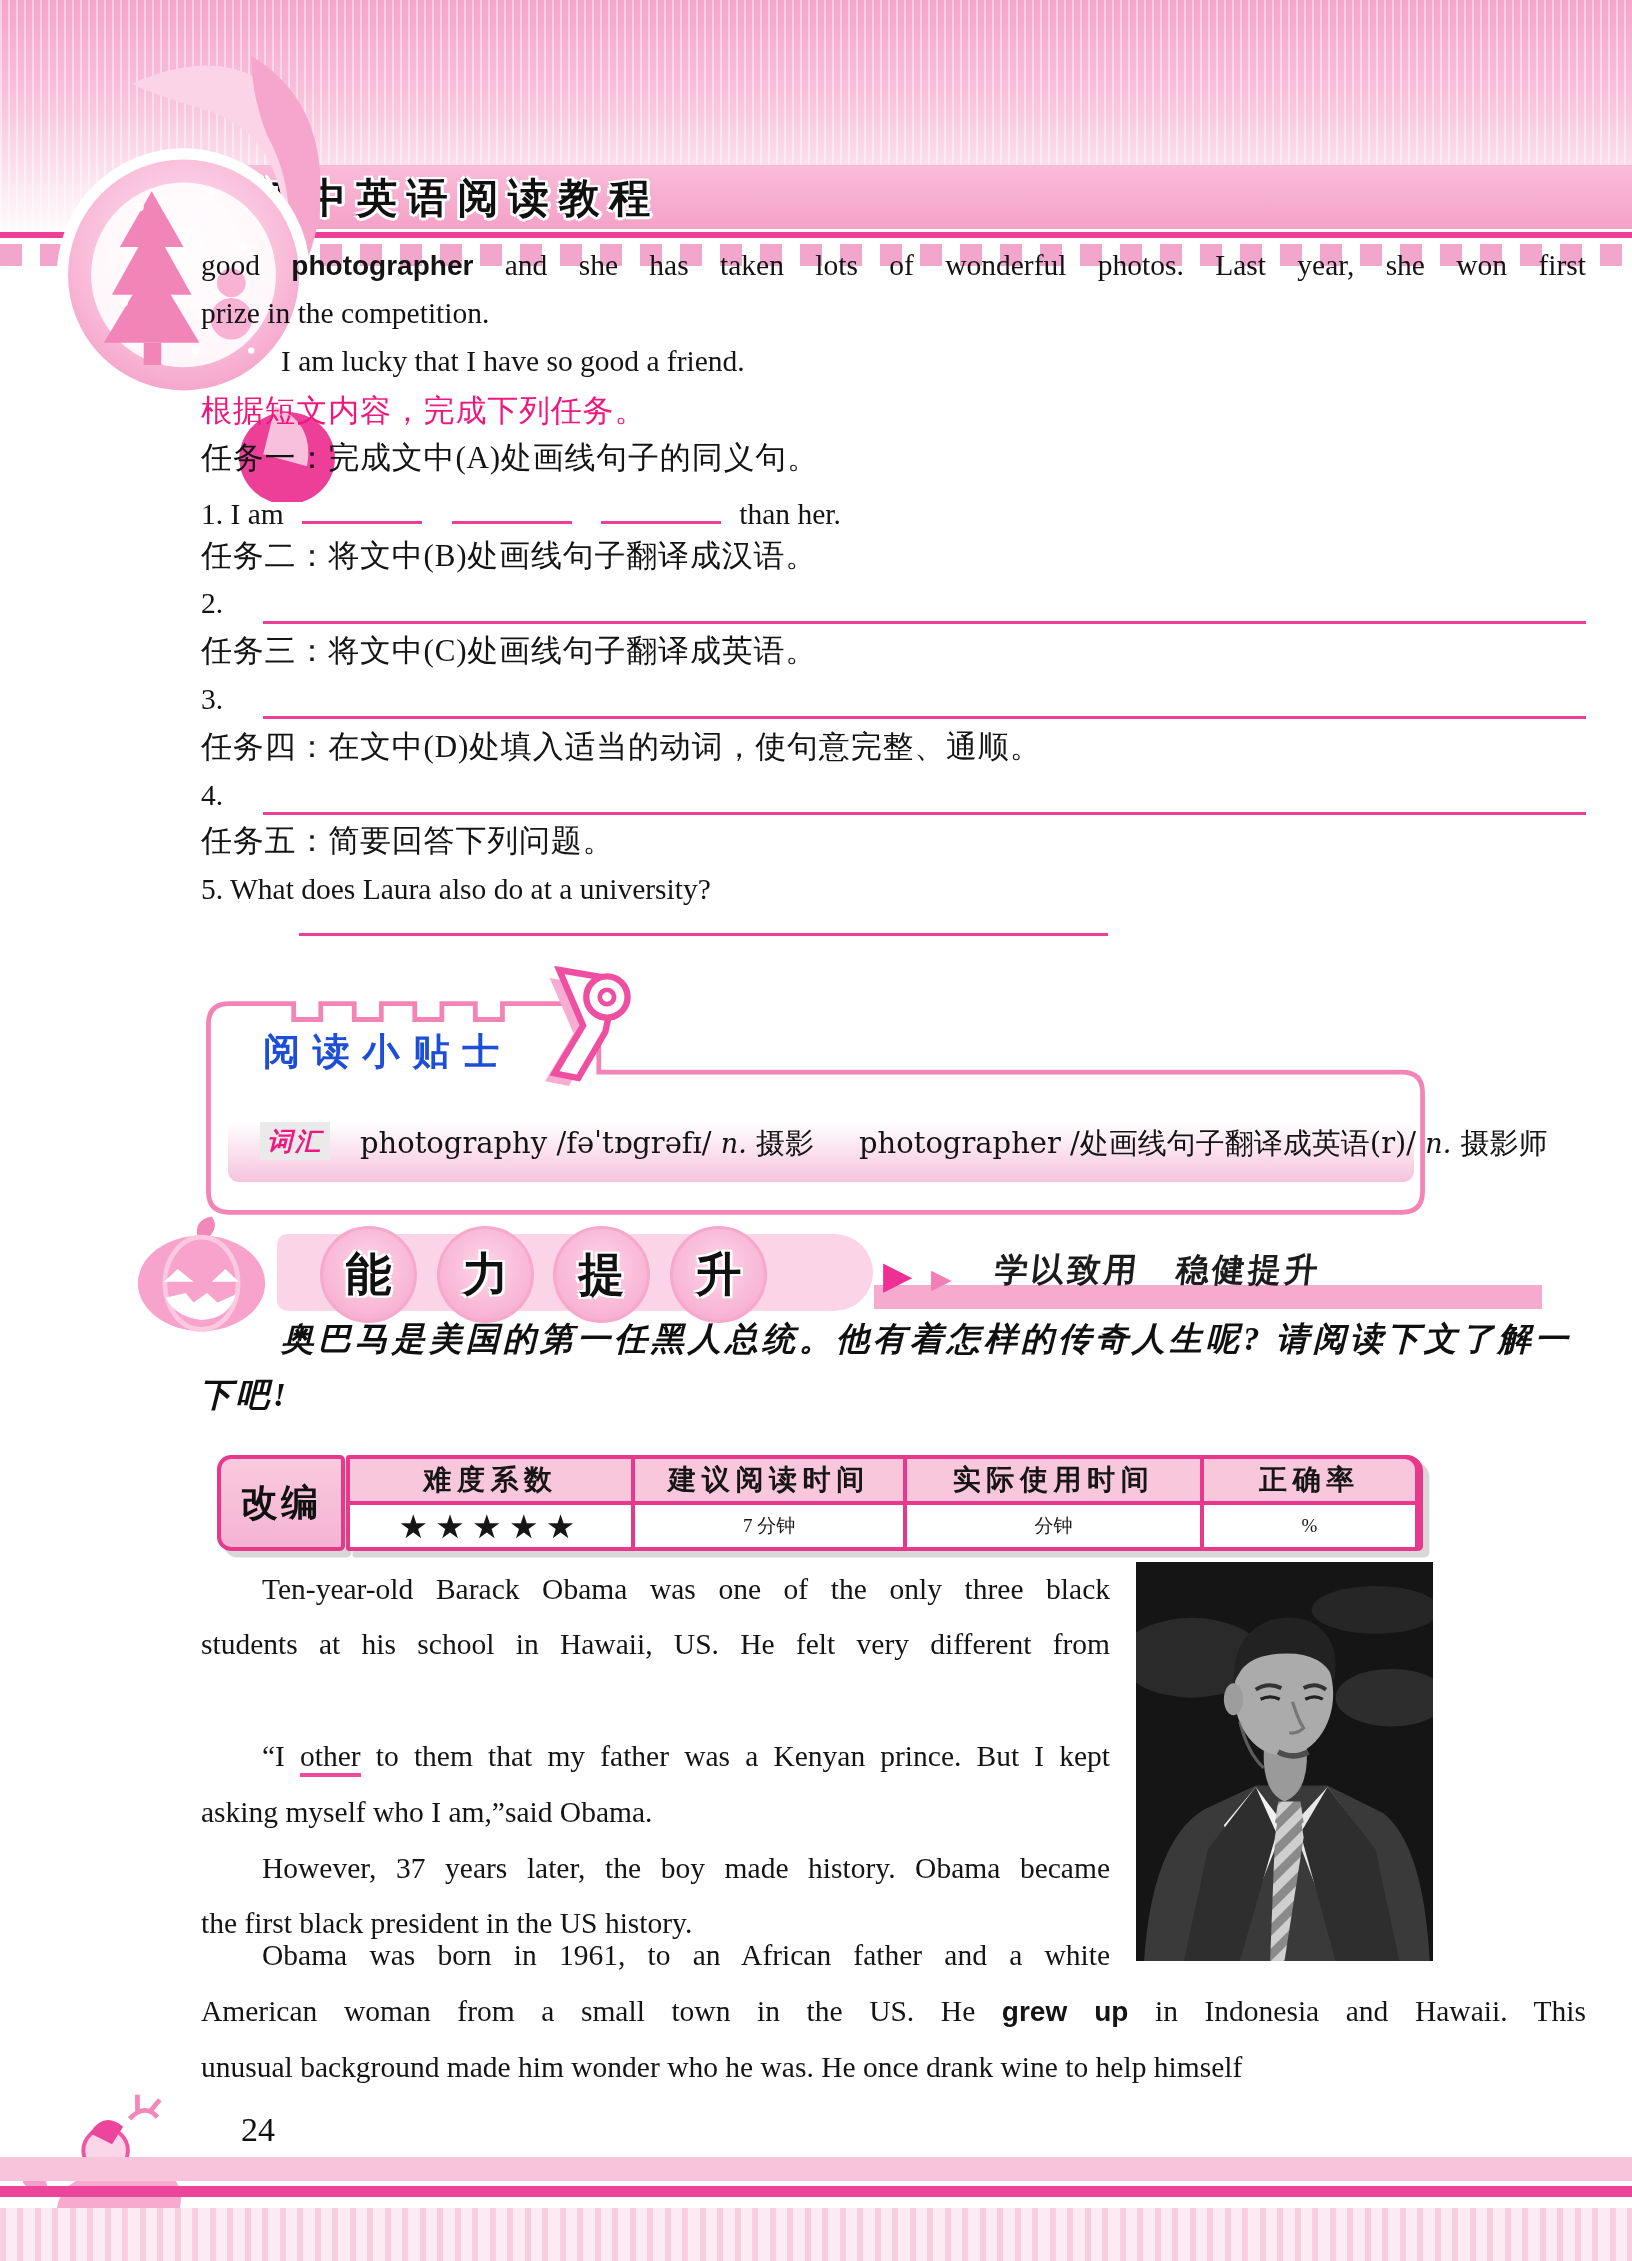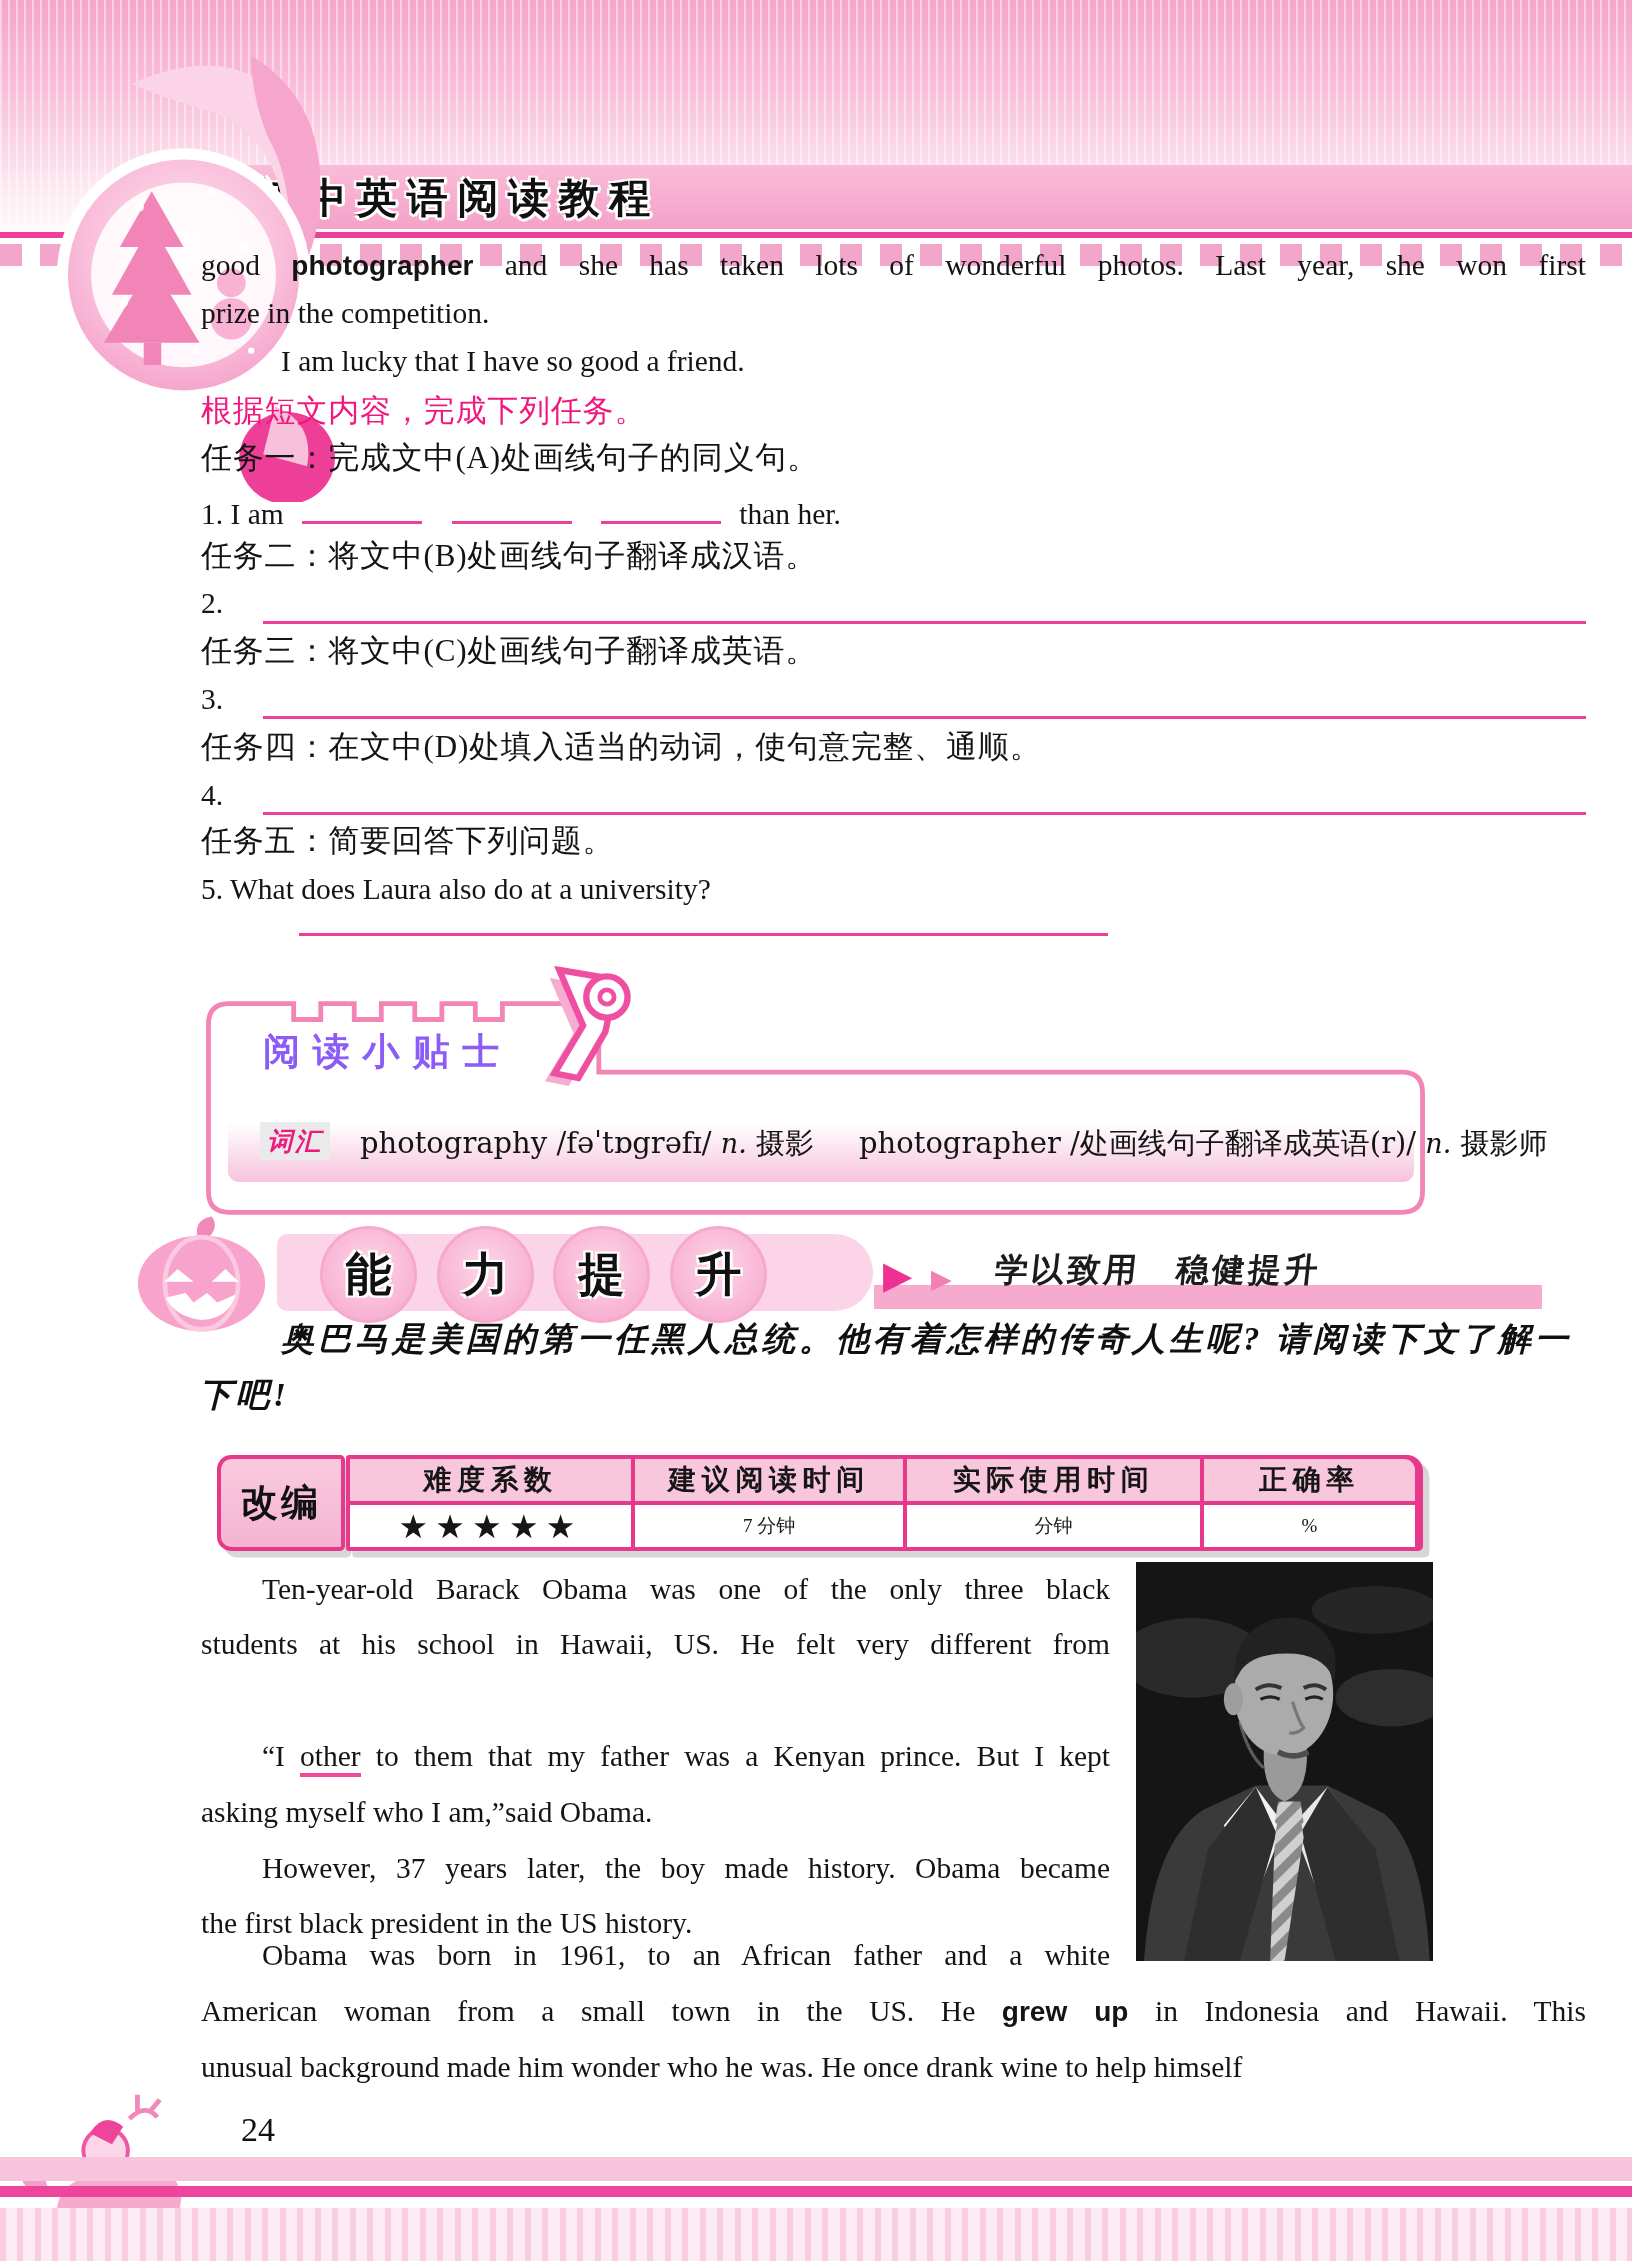--- a/index.html
+++ b/index.html
@@ -28,21 +28,21 @@
   .ind75{text-indent:61px;}
   .magenta{color:#f0177f;}
   .cn{font-size:31px;letter-spacing:0.8px;}
   b{font-family:"Liberation Sans","DejaVu Sans",sans-serif;font-weight:bold;font-size:28px;}
   .blank{display:inline-block;width:120px;border-bottom:3.2px solid #ee3f98;height:33px;margin:0 11px;}
   .ansline{position:absolute;border-bottom:3.2px solid #ee3f98;height:1.6px;}
   .uline{border-bottom:4px solid #f0489c;padding-bottom:0.8px;}
 
   
   .tipstitle{left:263px;top:1027px;font-family:Liberation Sans, sans-serif;
-        font-weight:bold;font-size:37px;letter-spacing:12.8px;color:#8b5cf6;
+        font-weight:bold;font-size:37px;letter-spacing:12.8px;color:#1d4ed8;
         text-shadow:-1.6px -1.6px 0 #fff,1.6px -1.6px 0 #fff,-1.6px 1.6px 0 #fff,1.6px 1.6px 0 #fff;}
   .vocabbar{left:228px;top:1109px;width:1186px;height:73px;border-radius:11px;
         background:linear-gradient(180deg,rgba(255,255,255,0) 18%,#f6c3dc 100%);}
   .vchip{left:260px;top:1122px;width:70px;height:38px;background:#eaeaea;
         color:#f0177f;font-style:italic;font-weight:bold;font-size:25.5px;
         display:flex;align-items:center;justify-content:center;letter-spacing:2.4px;
         font-family:"Liberation Sans","DejaVu Sans",sans-serif;}
   .ventries{left:360px;top:1124px;font-size:29px;font-family:"DejaVu Serif","Liberation Serif",serif;white-space:nowrap;}
   .ventries i{font-size:27px;}
   .vgap{display:inline-block;width:45px;}

